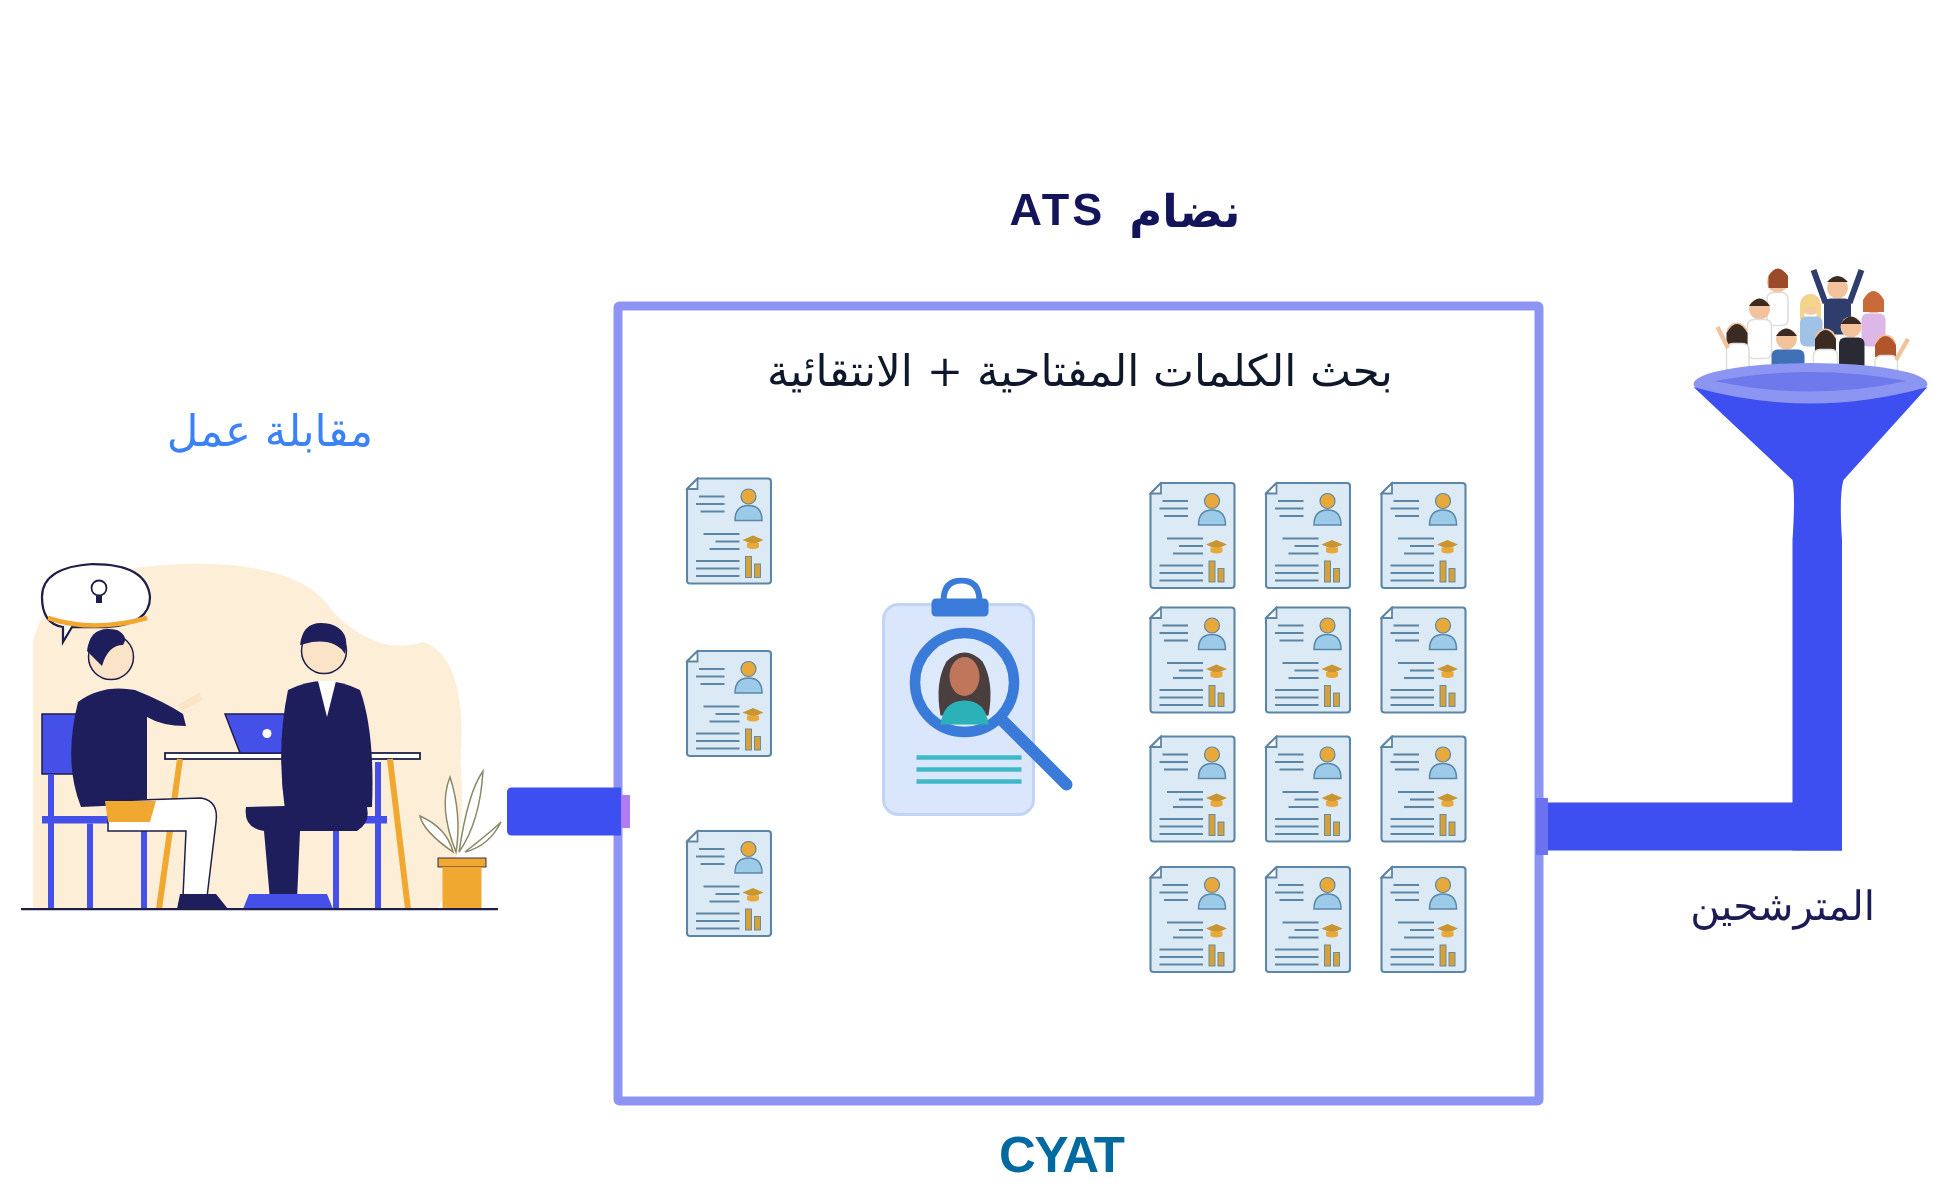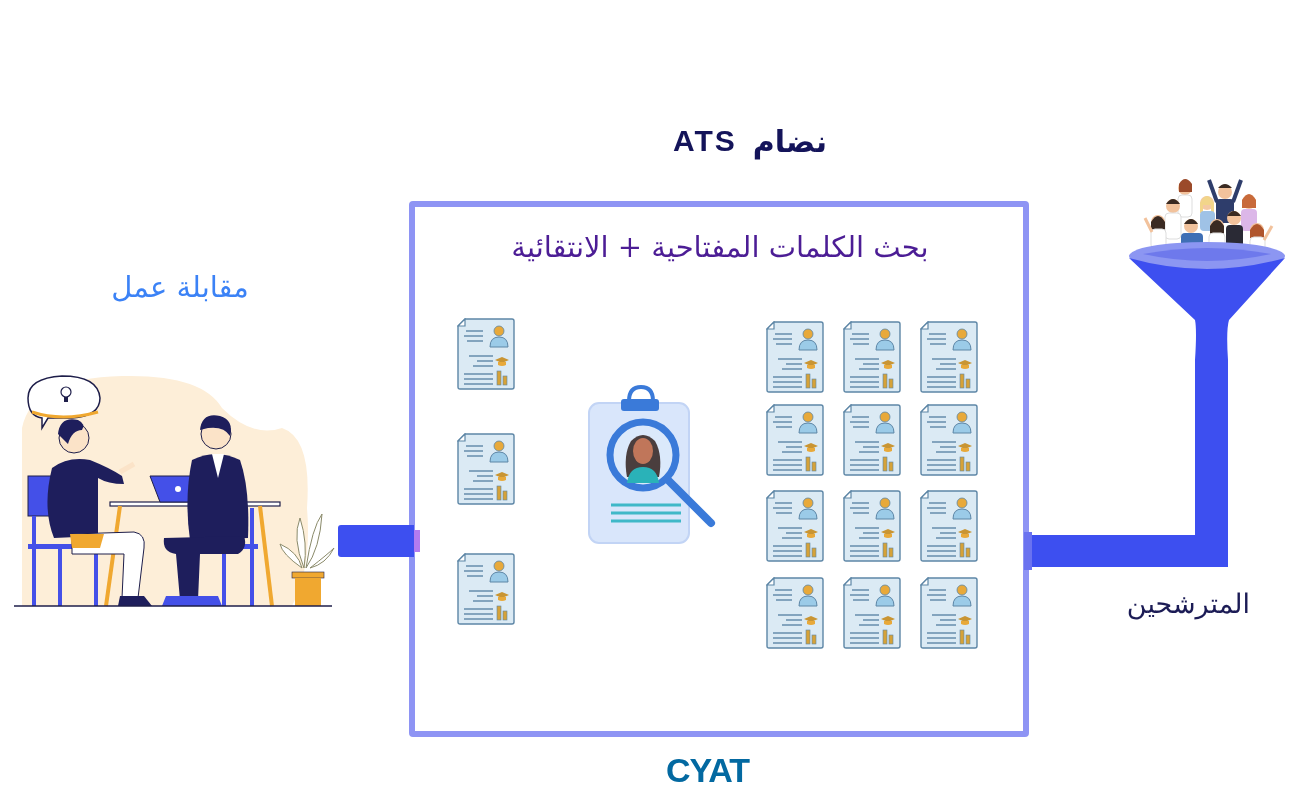--- a/index.html
+++ b/index.html
@@ -2,21 +2,21 @@
 <html><head>
 <meta charset="utf-8">
 <style>
   html, body { margin:0; padding:0; background:#ffffff; }
   body { width:1304px; height:800px; position:relative; overflow:hidden; font-family:"DejaVu Sans", sans-serif; }
   .abs { position:absolute; }
   .title-ats { left:640px; top:116px; width:220px; height:50px; display:flex; align-items:center; justify-content:center; gap:16px; color:#14145a; font-weight:bold; font-family:"DejaVu Sans", sans-serif; }
   .title-ats .latin { font-size:30px; letter-spacing:2px; font-family:"Liberation Sans", sans-serif; font-weight:900; }
   .title-ats .arabic { font-size:30px; font-weight:900; }
   .ats-box { left:409px; top:201px; width:608px; height:524px; border:6px solid #8e94f4; border-radius:4px; background:#fff; }
-  .box-heading { left:460px; top:230px; width:520px; height:50px; text-align:center; font-family:"DejaVu Serif", serif; font-size:29px; color:#4c1d95; direction:rtl; }
+  .box-heading { left:460px; top:230px; width:520px; height:50px; text-align:center; font-family:"DejaVu Serif", serif; font-size:29px; color:#0f172a; direction:rtl; }
   .interview-label { left:90px; top:270px; width:180px; height:50px; text-align:center; font-family:"DejaVu Serif", serif; font-size:29px; color:#3b82f6; direction:rtl; }
   .candidates-label { left:1090px; top:588px; width:160px; height:45px; text-align:right; font-family:"DejaVu Serif", serif; font-size:27px; color:#1b1b55; direction:rtl; }
   .logo { left:650px; top:752px; width:115px; height:36px; display:flex; align-items:center; justify-content:center; font-family:"Liberation Sans", sans-serif; font-weight:900; font-size:34px; color:#0369a1; letter-spacing:-1px; }
   .connector-left { left:338px; top:525px; width:76px; height:32px; background:#3d4ff0; border-radius:3px 0 0 3px; }
   .connector-left-tab { left:414px; top:530px; width:6px; height:22px; background:#b27bf0; }
   .pipe-h { left:1029px; top:535px; width:199px; height:32px; background:#3d4ff0; }
   .pipe-v { left:1195px; top:360px; width:33px; height:207px; background:#3d4ff0; }
   .pipe-tab { left:1024px; top:532px; width:8px; height:38px; background:#6a72f0; }
   .doc { width:58px; height:72px; }
   svg { display:block; }

